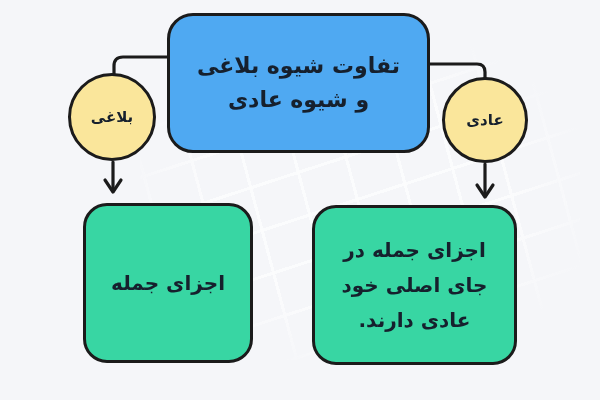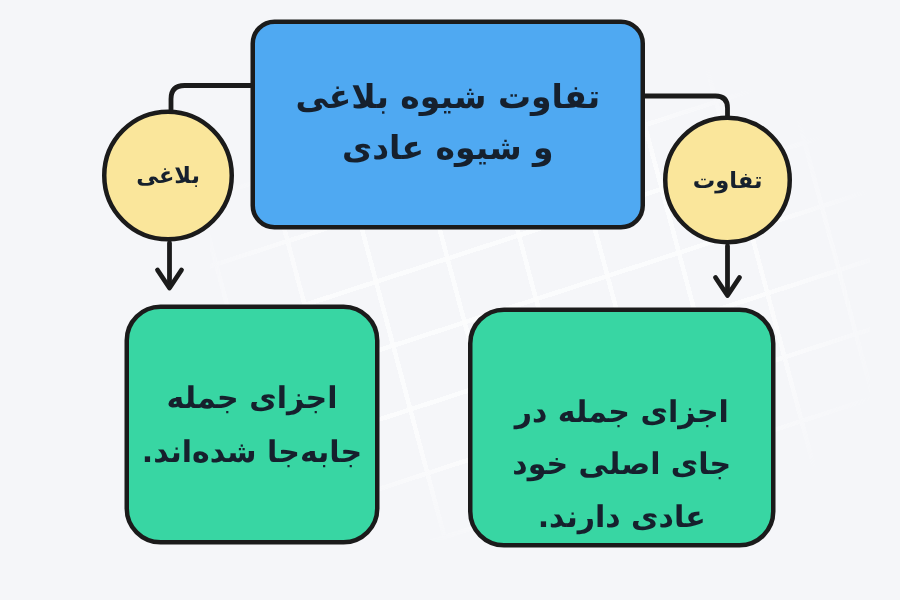--- a/index.html
+++ b/index.html
@@ -47,21 +47,21 @@
     text-align: center;
     color: #16202d;
     font-weight: bold;
   }
   .root-node {
     left: 167px;
     top: 13px;
     width: 263px;
     height: 140px;
     background: #4fa9f2;
-    border-radius: 16px;
+    border-radius: 26px;
     font-size: 22px;
     line-height: 34px;
   }
   .branch-circle {
     background: #fae69b;
     border-radius: 50%;
     font-size: 15px;
     line-height: 24px;
   }
   .branch-left {
@@ -87,21 +87,20 @@
     top: 203px;
     width: 170px;
     height: 160px;
   }
   .result-right {
     left: 312px;
     top: 205px;
     width: 205px;
     height: 160px;
     line-height: 35px;
-    justify-content: flex-end;
   }
 </style>
 </head>
 <body>
 
 <div class="canvas">
 
   <div class="watermark"></div>
 
   <svg class="links" viewBox="0 0 600 400" fill="none" stroke="#1b1b1b" stroke-width="3.2" stroke-linecap="round" stroke-linejoin="round">
@@ -120,26 +119,25 @@
   <div class="node root-node" dir="rtl">
     <div>تفاوت شیوه بلاغی</div>
     <div>و شیوه عادی</div>
   </div>
 
   <div class="node branch-circle branch-left" dir="rtl">
     <span>بلاغی</span>
   </div>
 
   <div class="node branch-circle branch-right" dir="rtl">
-    <span>تفاوت</span>
+    <span>عادی</span>
   </div>
 
   <div class="node result-box result-left" dir="rtl">
     <div>اجزای جمله</div>
-    <div>جابه‌جا شده‌اند.</div>
   </div>
 
   <div class="node result-box result-right" dir="rtl">
     <div>اجزای جمله در</div>
     <div>جای اصلی خود</div>
     <div>عادی دارند.</div>
   </div>
 
 </div>
 

